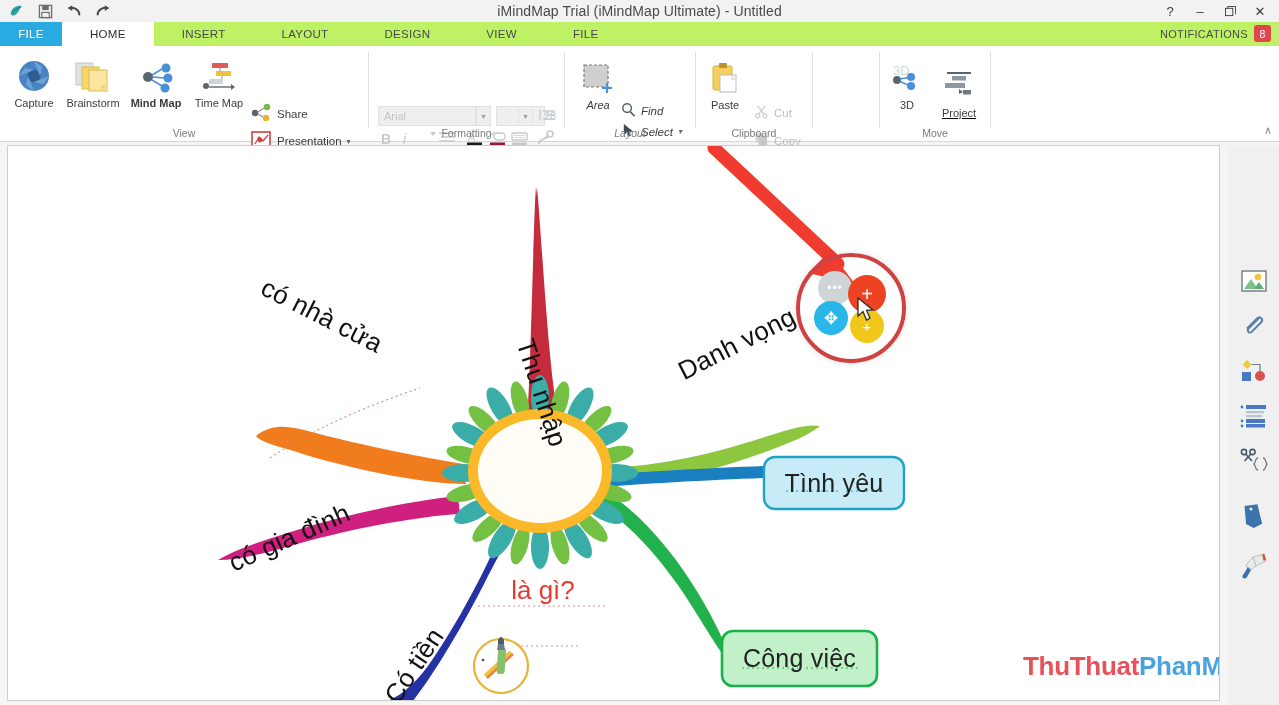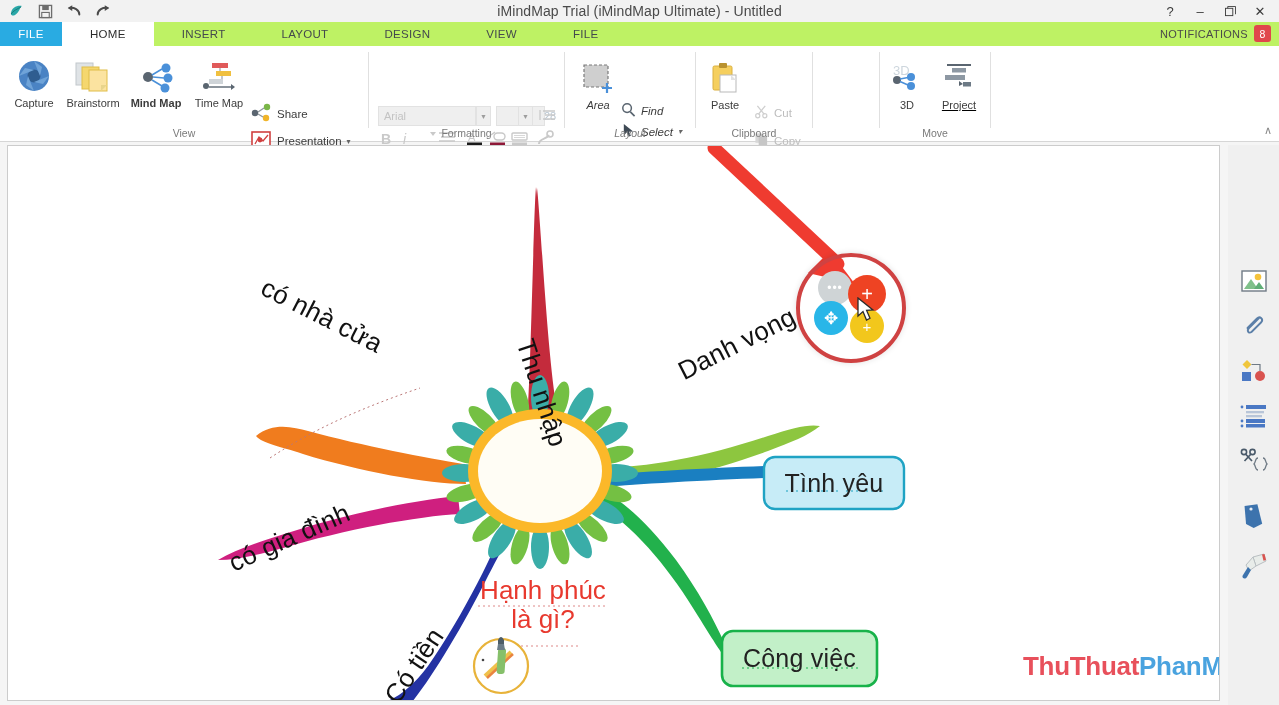--- a/index.html
+++ b/index.html
@@ -418,21 +418,21 @@
           <svg width="36" height="34" viewBox="0 0 36 34">
               <text x="4" y="13" font-size="13" fill="#cdd6dd" font-family="Liberation Sans">3D</text>
               <circle cx="8" cy="18" r="4" fill="#5a6570"></circle>
               <circle cx="22" cy="15" r="4" fill="#4a90d9"></circle>
               <circle cx="22" cy="24" r="4" fill="#4a90d9"></circle>
               <path d="M11 17 L19 15.5 M11 19.5 L19 23" stroke="#4a90d9" stroke-width="1.5"></path>
             </svg>
         </span>
         <span class="lbl">3D</span>
       </div>
-      <div class="bigbtn" style="left:50px; top:8px; width:58px;text-decoration:underline;">
+      <div class="bigbtn" style="left:50px; top:16px; width:58px;text-decoration:underline;">
         <span class="ico">
           <svg width="36" height="34" viewBox="0 0 36 34">
               <path d="M6 3 H30" stroke="#5a6570" stroke-width="2"></path>
               <rect x="11" y="6" width="14" height="4.5" fill="#8d98a3"></rect>
               <rect x="4" y="13" width="20" height="5" fill="#8d98a3"></rect>
               <rect x="22" y="20" width="8" height="4.5" fill="#6d7a86"></rect>
               <path d="M18 19 L22 22 L18 24Z" fill="#5a6570"></path>
             </svg>
         </span>
         <span class="lbl">Project</span>
@@ -523,21 +523,20 @@
 
       <g>
         <rect x="714" y="485" width="155" height="55" rx="11" fill="#c2f0c8" stroke="#18b24a" stroke-width="2.6"></rect>
         <path d="M734 522 H790 M798 522 H852" stroke="#18b24a" stroke-width="1.2" stroke-dasharray="2 3"></path>
       </g>
 
       <path d="M270 298 C318 266, 370 245, 420 228" stroke="#b77" stroke-width="1" stroke-dasharray="2 3" fill="none" transform="translate(-8,14)"></path>
     </svg>
 
     <div class="center-text">
-      <div>Hạnh phúc</div>
       <div>là gì?</div>
     </div>
 
     <div class="branch-label" style="left:531px; top:189px; transform: rotate(72deg); transform-origin: left top;">Thu nhập</div>
 
     <div class="branch-label" style="left:262px; top:126px; transform: rotate(27deg); transform-origin: left top;">có nhà cửa</div>
 
     <div class="branch-label" style="left:665px; top:213px; transform: rotate(-27deg); transform-origin: left top;">Danh vọng</div>
 
     <div class="branch-label" style="left:216px; top:404px; transform: rotate(-24deg); transform-origin: left top;">có gia đình</div>

